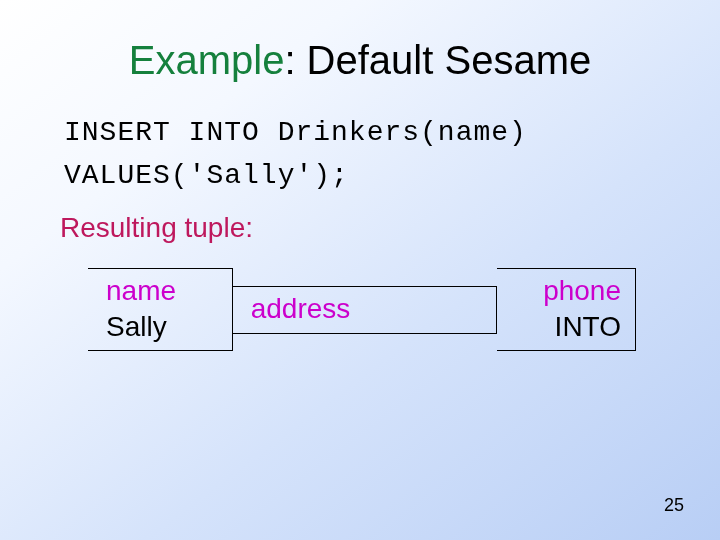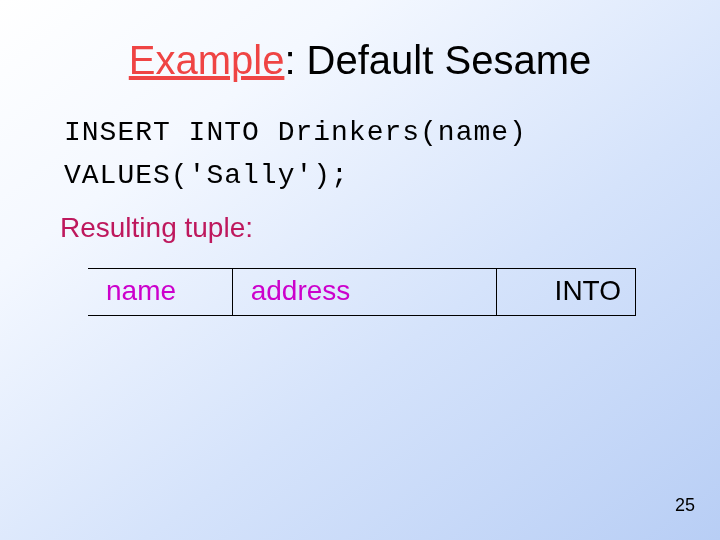--- a/index.html
+++ b/index.html
@@ -14,22 +14,21 @@
     font-family: Verdana, Geneva, sans-serif;
     position: relative;
   }
   .title {
     text-align: center;
     font-size: 40px;
     padding-top: 38px;
     color: #000;
   }
   .title .green {
-    color: #ef4444;
-    text-decoration: underline;
+    color: #15803d;
   }
   .code {
     font-family: "Courier New", Courier, monospace;
     font-size: 28px;
     color: #000;
     line-height: 1.55;
     margin-top: 28px;
     margin-left: 64px;
     letter-spacing: 1px;
     white-space: pre;
@@ -55,43 +54,45 @@
     line-height: 1.28;
     padding: 4px 0 6px 0;
   }
   .col1 { width: 130px; padding-left: 18px; }
   .col2 { width: 254px; padding-left: 18px; }
   .col3 { width: 128px; text-align: right; padding-right: 14px; }
   .hdr { color: #cc00cc; }
   .val { color: #000; }
   .pagenum {
     position: absolute;
-    right: 25px;
+    right: 36px;
     bottom: 24px;
     font-size: 18px;
     color: #000;
   }
 </style>
 </head>
 <body>
 
 <div class="title">
   <span class="green">Example</span><span>: Default Sesame</span>
 </div>
 
 <div class="code"><span>INSERT INTO Drinkers(name)</span>
 <span>VALUES('Sally');</span></div>
 
 <div class="subhead">Resulting tuple:</div>
 
 <div class="table">
   <div class="col col1">
     <div class="hdr">name</div>
+    <div class="val">Sally</div>
   </div>
   <div class="col col2">
     <div class="hdr">address</div>
   </div>
   <div class="col col3">
+    <div class="hdr">phone</div>
     <div class="val">INTO</div>
   </div>
 </div>
 
 <div class="pagenum">25</div>
 
 </body></html>

